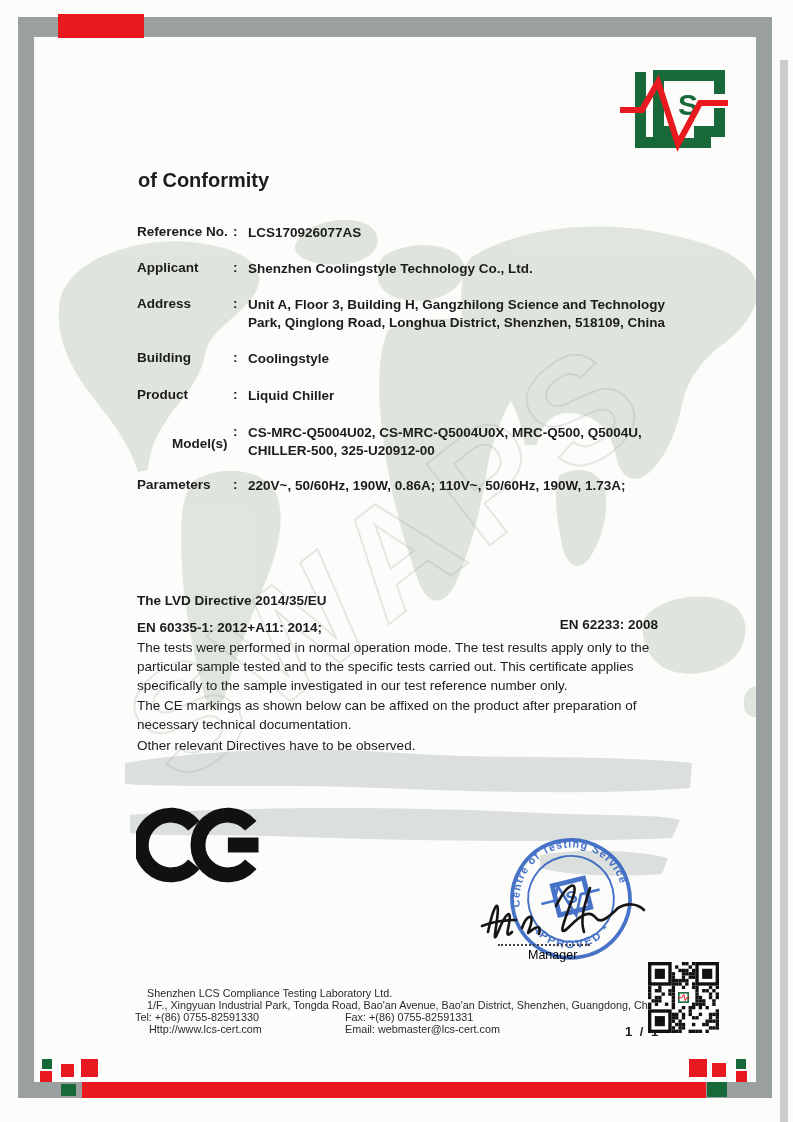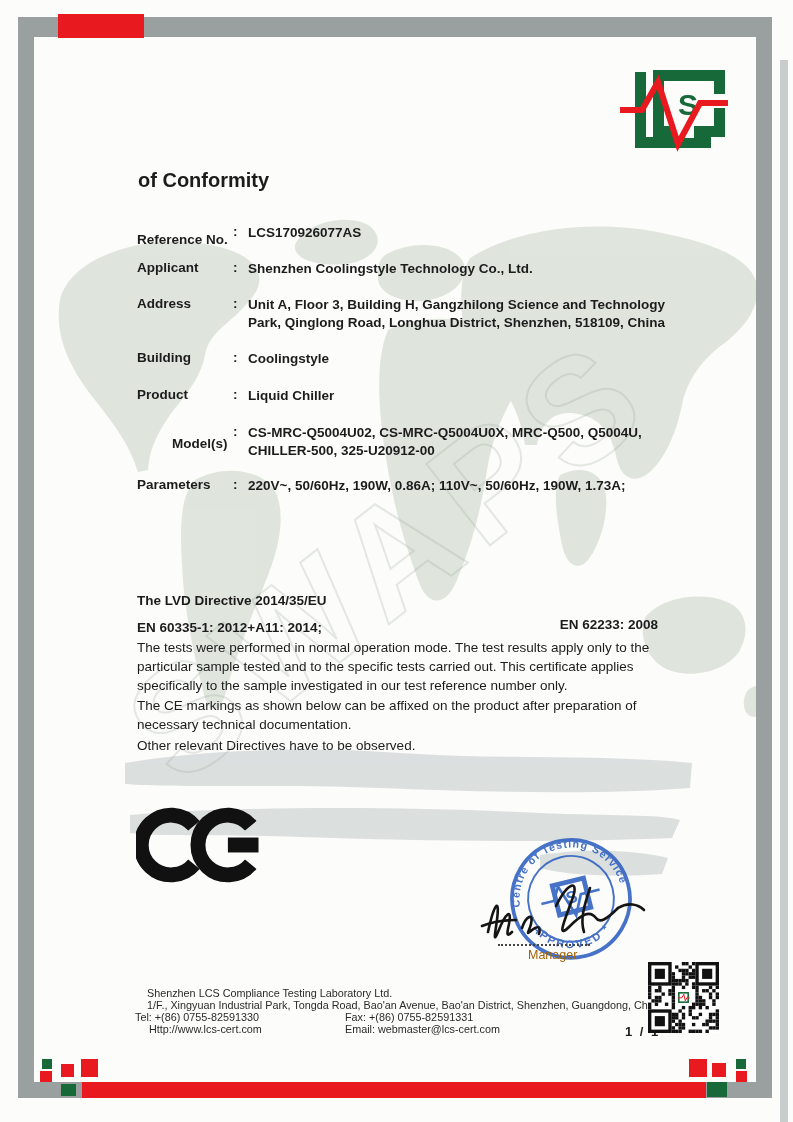--- a/index.html
+++ b/index.html
@@ -15,21 +15,21 @@
   
   .title{font-size:35px;font-weight:bold;letter-spacing:0.5px;}
   .subtitle{font-size:20px;font-weight:bold;}
   .row-label{font-size:13.5px;font-weight:bold;width:100px;}
   .row-colon{font-size:13.5px;font-weight:bold;}
   .row-val{font-size:13.5px;font-weight:bold;white-space:pre-line;width:490px;line-height:1.35;}
   .para{font-size:13.5px;white-space:pre-line;line-height:1.4;width:540px;}
   .bold{font-weight:bold;}
   .footer-line{font-size:10.8px;color:#2a2a2a;}
   .pagenum{font-size:13px;font-weight:bold;letter-spacing:2px;}
-  .manager{font-size:12.5px;color:#a16207;}
+  .manager{font-size:12.5px;color:#000000;}
   .dotted-line{border-bottom:2px dotted #444;width:92px;height:0;}
   
   .dc-icon{display:inline-block;width:16px;height:9px;vertical-align:baseline;margin:0 1px;position:relative;}
   .dc-icon .solid{position:absolute;top:0;left:0;right:0;height:0;border-top:2.5px solid #111;}
   .dc-icon .dash{position:absolute;top:5px;left:0;right:0;height:0;border-top:2.5px dashed #111;}
   svg text{font-family:"Liberation Sans",sans-serif;}
 </style>
 </head>
 <body>
 
@@ -81,21 +81,21 @@
     <rect x="40.5" y="9.5" width="61" height="56" fill="none" stroke="#17693a" stroke-width="11"></rect>
     <rect x="94" y="28" width="16" height="14" fill="#fcfcfa"></rect>
     <rect x="56" y="58" width="20" height="14" fill="#fcfcfa"></rect>
     <text x="70" y="49" font-size="30" font-weight="bold" fill="#17693a" text-anchor="middle">S</text>
     <polyline points="2,44 24,44 40,16 60,78 82,37 110,37" fill="none" stroke="#e8191f" stroke-width="6" stroke-linejoin="miter"></polyline>
   </svg>
 
   <div class="abs subtitle" style="left:138px;top:169px;">of Conformity</div>
 
   <div class="abs" style="left:137px;top:224px;">
-    <span class="abs row-label" style="left:0;top:0;margin-top:8px;">Reference No.</span>
+    <span class="abs row-label" style="left:0;top:0;">Reference No.</span>
     <span class="abs row-colon" style="left:96px;top:0;">:</span>
     <span class="abs row-val" style="left:111px;top:0;">LCS170926077AS</span>
   </div>
   <div class="abs" style="left:137px;top:260px;">
     <span class="abs row-label" style="left:0;top:0;">Applicant</span>
     <span class="abs row-colon" style="left:96px;top:0;">:</span>
     <span class="abs row-val" style="left:111px;top:0;">Shenzhen Coolingstyle Technology Co., Ltd.</span>
   </div>
   <div class="abs" style="left:137px;top:296px;">
     <span class="abs row-label" style="left:0;top:0;">Address</span>

